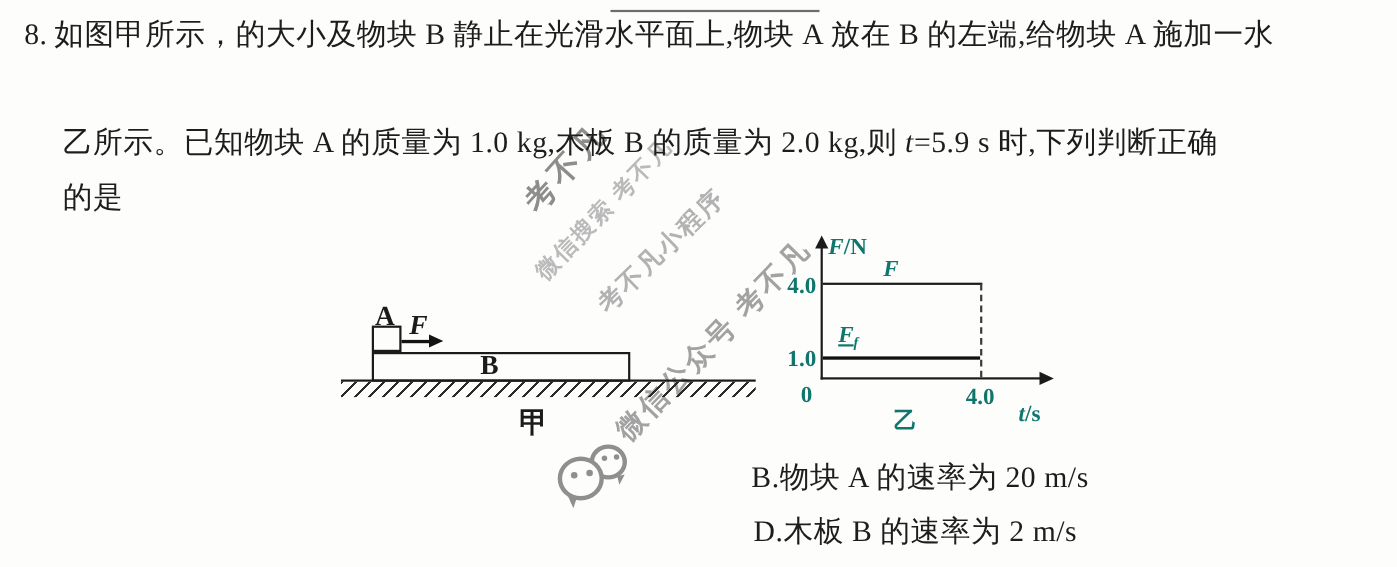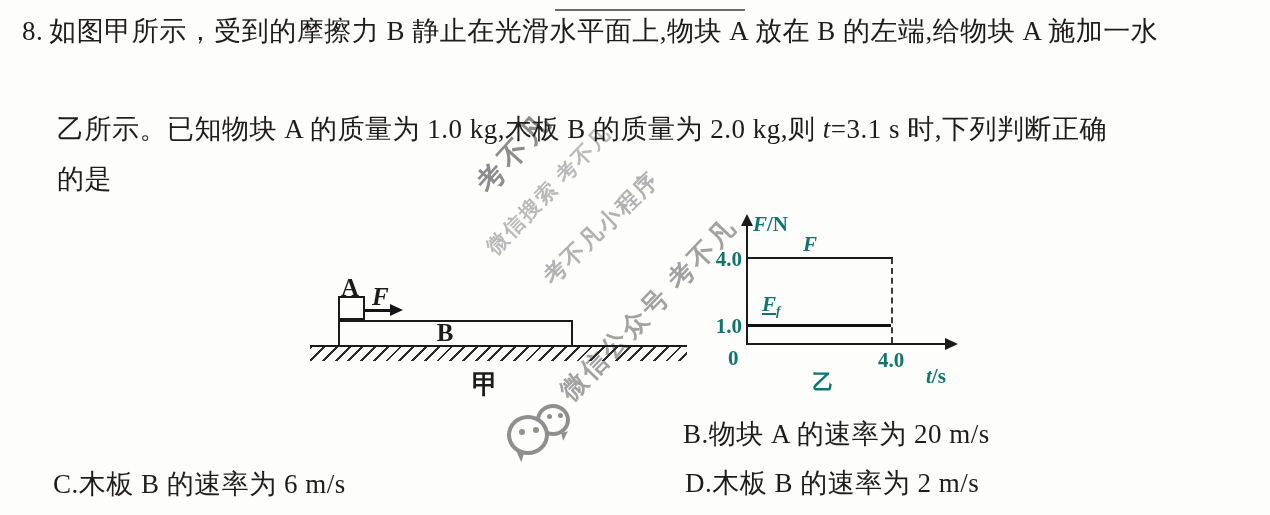--- a/index.html
+++ b/index.html
@@ -106,23 +106,23 @@
     <div class="tail2"></div>
     <div class="bub big"></div>
     <div class="bub small"></div>
     <div class="eye e1"></div>
     <div class="eye e2"></div>
     <div class="eye e3"></div>
     <div class="eye e4"></div>
   </div>
 
   <div class="qline l1">
-    <span class="qnum">8.</span><span>如图甲所示，受到的摩擦力 B 静止在光滑水平面上,物块 A 放在 B 的左端,给物块 A 施加一水</span>
+    <span class="qnum">8.</span><span>如图甲所示，的大小及物块 B 静止在光滑水平面上,物块 A 放在 B 的左端,给物块 A 施加一水</span>
   </div>
-  <div class="qline l3"><span>乙所示。已知物块 A 的质量为 1.0 kg,木板 B 的质量为 2.0 kg,则 </span><span class="seg-i">t</span><span>=3.1 s 时,下列判断正确</span></div>
+  <div class="qline l3"><span>乙所示。已知物块 A 的质量为 1.0 kg,木板 B 的质量为 2.0 kg,则 </span><span class="seg-i">t</span><span>=5.9 s 时,下列判断正确</span></div>
   <div class="qline l4">的是</div>
 
   <div class="fig-jia">
     <div class="label labelA">A</div>
     <div class="blockA"></div>
     <div class="label labelF">F</div>
     <div class="arrow-shaft"></div>
     <div class="arrow-head"></div>
     <div class="plankB"></div>
     <div class="label labelB">B</div>
@@ -143,16 +143,15 @@
     <div class="dashline"></div>
     <div class="t tick-y4">4.0</div>
     <div class="t tick-y1">1.0</div>
     <div class="t tick-0">0</div>
     <div class="t tick-x4">4.0</div>
     <div class="t tslab"><span class="seg-i">t</span><span>/s</span></div>
     <div class="t capYi">乙</div>
   </div>
 
   <div class="opt optB">B.物块 A 的速率为 20 m/s</div>
-  <div class="opt optC">C.木板 B 的速率为 6 m/s</div>
   <div class="opt optD">D.木板 B 的速率为 2 m/s</div>
 
 </div>
 
 </body></html>

